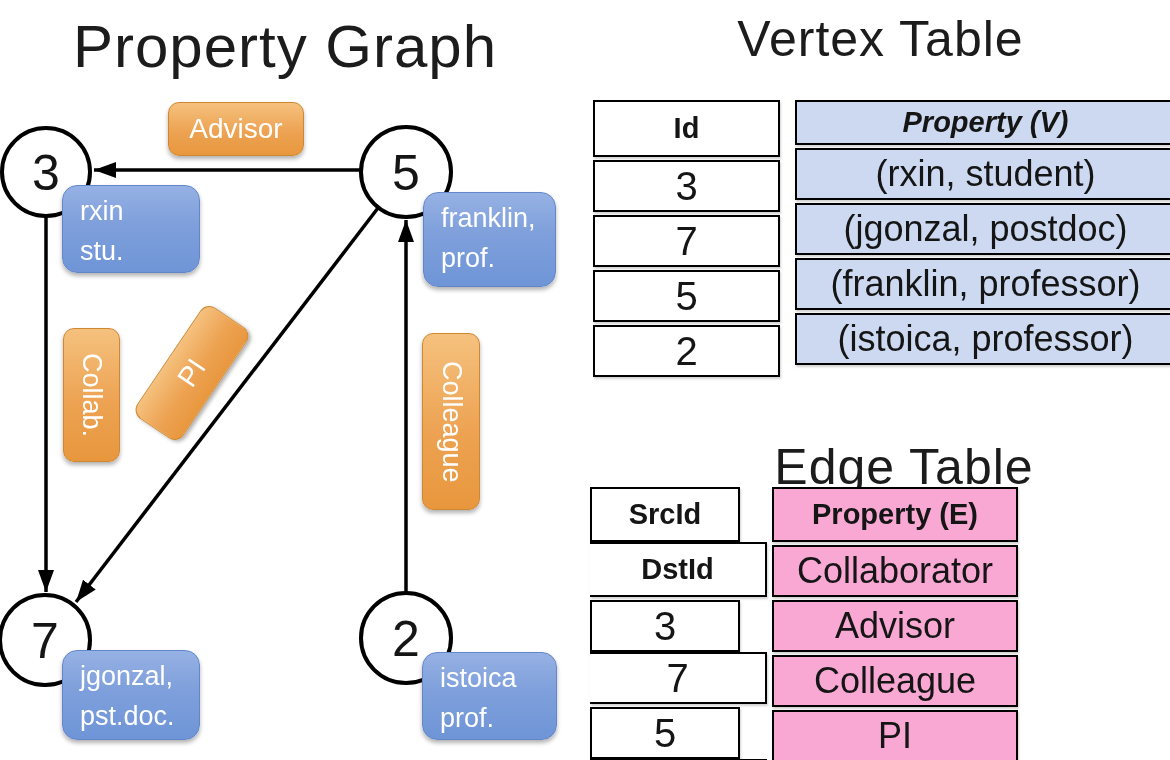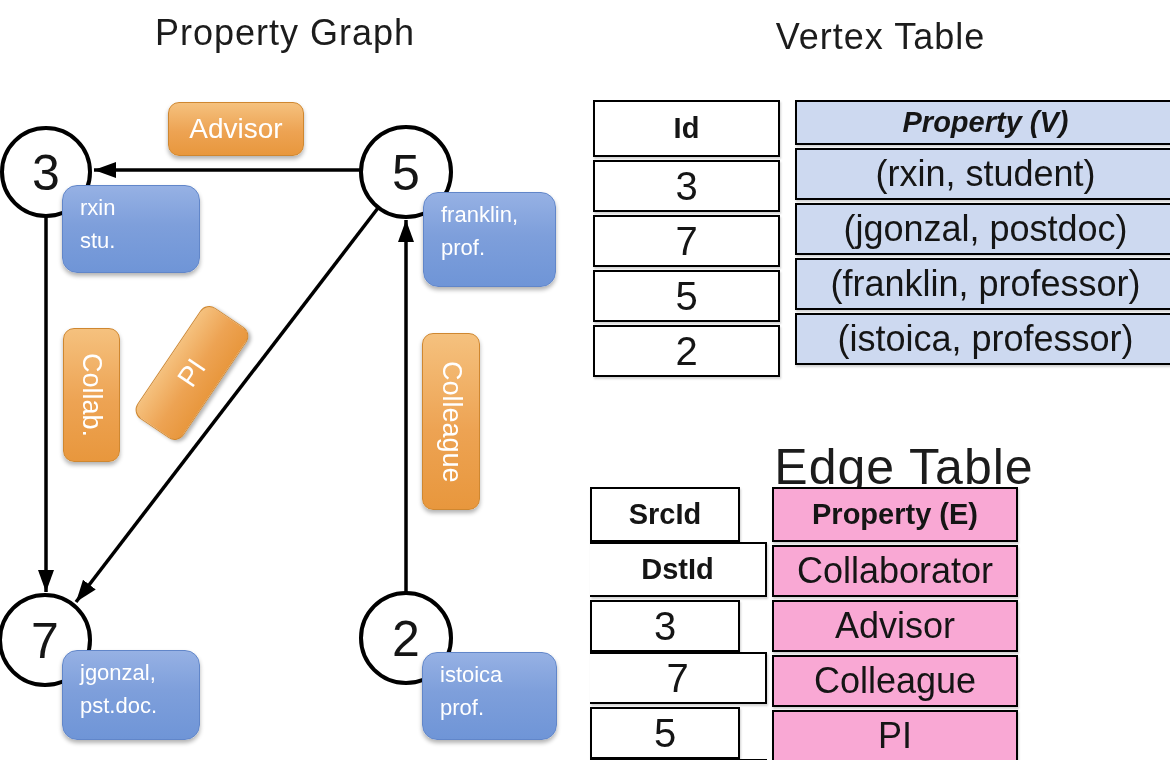--- a/index.html
+++ b/index.html
@@ -2,44 +2,44 @@
 <html><head>
 <meta charset="utf-8">
 <style>
   html,body{margin:0;padding:0;}
   body{
     width:1170px;height:760px;position:relative;overflow:hidden;
     background:#ffffff;font-family:"Liberation Sans",sans-serif;color:#151515;
   }
   .pane-title{
     position:absolute;text-align:center;font-weight:300;letter-spacing:1px;
-    font-size:36px;color:#1c1c1c;white-space:nowrap;
+    font-size:60px;color:#1c1c1c;white-space:nowrap;
   }
   #graph-title{left:0;top:12px;width:570px;}
-  #vertex-title{left:593px;top:16px;width:575px;font-size:36px;}
+  #vertex-title{left:593px;top:10px;width:575px;font-size:50px;}
   #edge-title{left:614px;top:400px;width:580px;font-size:50px;margin-top:38px;}
 
   svg{position:absolute;left:0;top:0;}
 
   
   .elabel{
     position:absolute;display:flex;align-items:center;justify-content:center;
     background:linear-gradient(180deg,#f5c17e 0%,#eda353 55%,#e8973d 100%);
     border:1px solid #cf8730;border-radius:11px;
     color:#ffffff;font-size:28px;box-shadow:0 3px 4px rgba(0,0,0,0.30);
   }
   .elabel.vert{writing-mode:vertical-rl;font-size:27px;}
   #pi-label{transform:rotate(-56deg);}
 
   
   .vlabel{
     position:absolute;
     background:linear-gradient(180deg,#96b1e4 0%,#7e9fdb 45%,#6f95d7 100%);
     border:1px solid #6186c9;border-radius:15px;
-    color:#ffffff;font-size:22px;line-height:1.48;
+    color:#ffffff;font-size:27px;line-height:1.48;
     padding:6px 0 0 17px;box-sizing:border-box;
     box-shadow:0 3px 4px rgba(0,0,0,0.30);
   }
 
   
   .table{position:absolute;display:flex;}
   .col{display:flex;flex-direction:column;gap:3px;}
   .pair{display:flex;gap:0;flex-direction:column;}
   .cell{
     box-sizing:border-box;border:2px solid #000;background:#fff;

